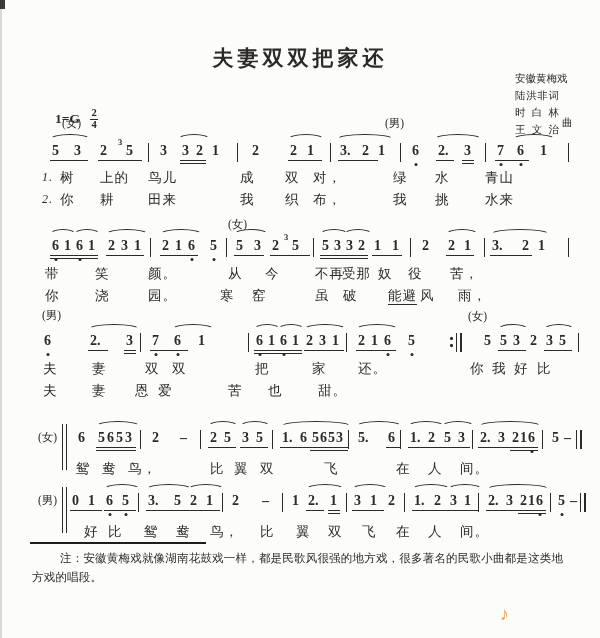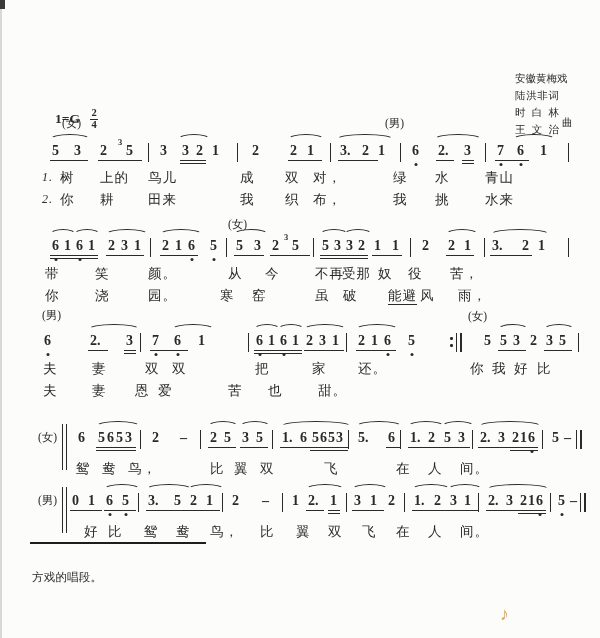--- a/index.html
+++ b/index.html
@@ -45,20 +45,21 @@
   .wm-icon{font-size:18px;line-height:18px;}
   .wm-text{font-size:16.5px;letter-spacing:1px;}
 </style>
 </head>
 <body>
 
 <div class="sheet">
   <div class="edge"></div>
   <div class="artifact"></div>
 
+  <div class="title">夫妻双双把家还</div>
 
   <div class="credits">
       <div class="credit-line">
         <span>安</span>
         <span>徽</span>
         <span>黄</span>
         <span>梅</span>
         <span>戏</span>
       </div>
       <div class="credit-line">
@@ -437,18 +438,19 @@
       <div class="lyr" style="left: 260px; top: 524px;">比</div>
       <div class="lyr" style="left: 296px; top: 524px;">翼</div>
       <div class="lyr" style="left: 328px; top: 524px;">双</div>
       <div class="lyr" style="left: 362px; top: 524px;">飞</div>
       <div class="lyr" style="left: 396px; top: 524px;">在</div>
       <div class="lyr" style="left: 428px; top: 524px;">人</div>
       <div class="lyr" style="left: 460px; top: 524px;">间。</div>
     </div>
 
   <div class="divider"></div>
+  <div class="fn1">注：安徽黄梅戏就像湖南花鼓戏一样，都是民歌风很强的地方戏，很多著名的民歌小曲都是这类地</div>
   <div class="fn2">方戏的唱段。</div>
 
   <div class="watermark">
     <span class="wm-icon">♪</span>
   </div>
 </div>
 
 </body></html>

